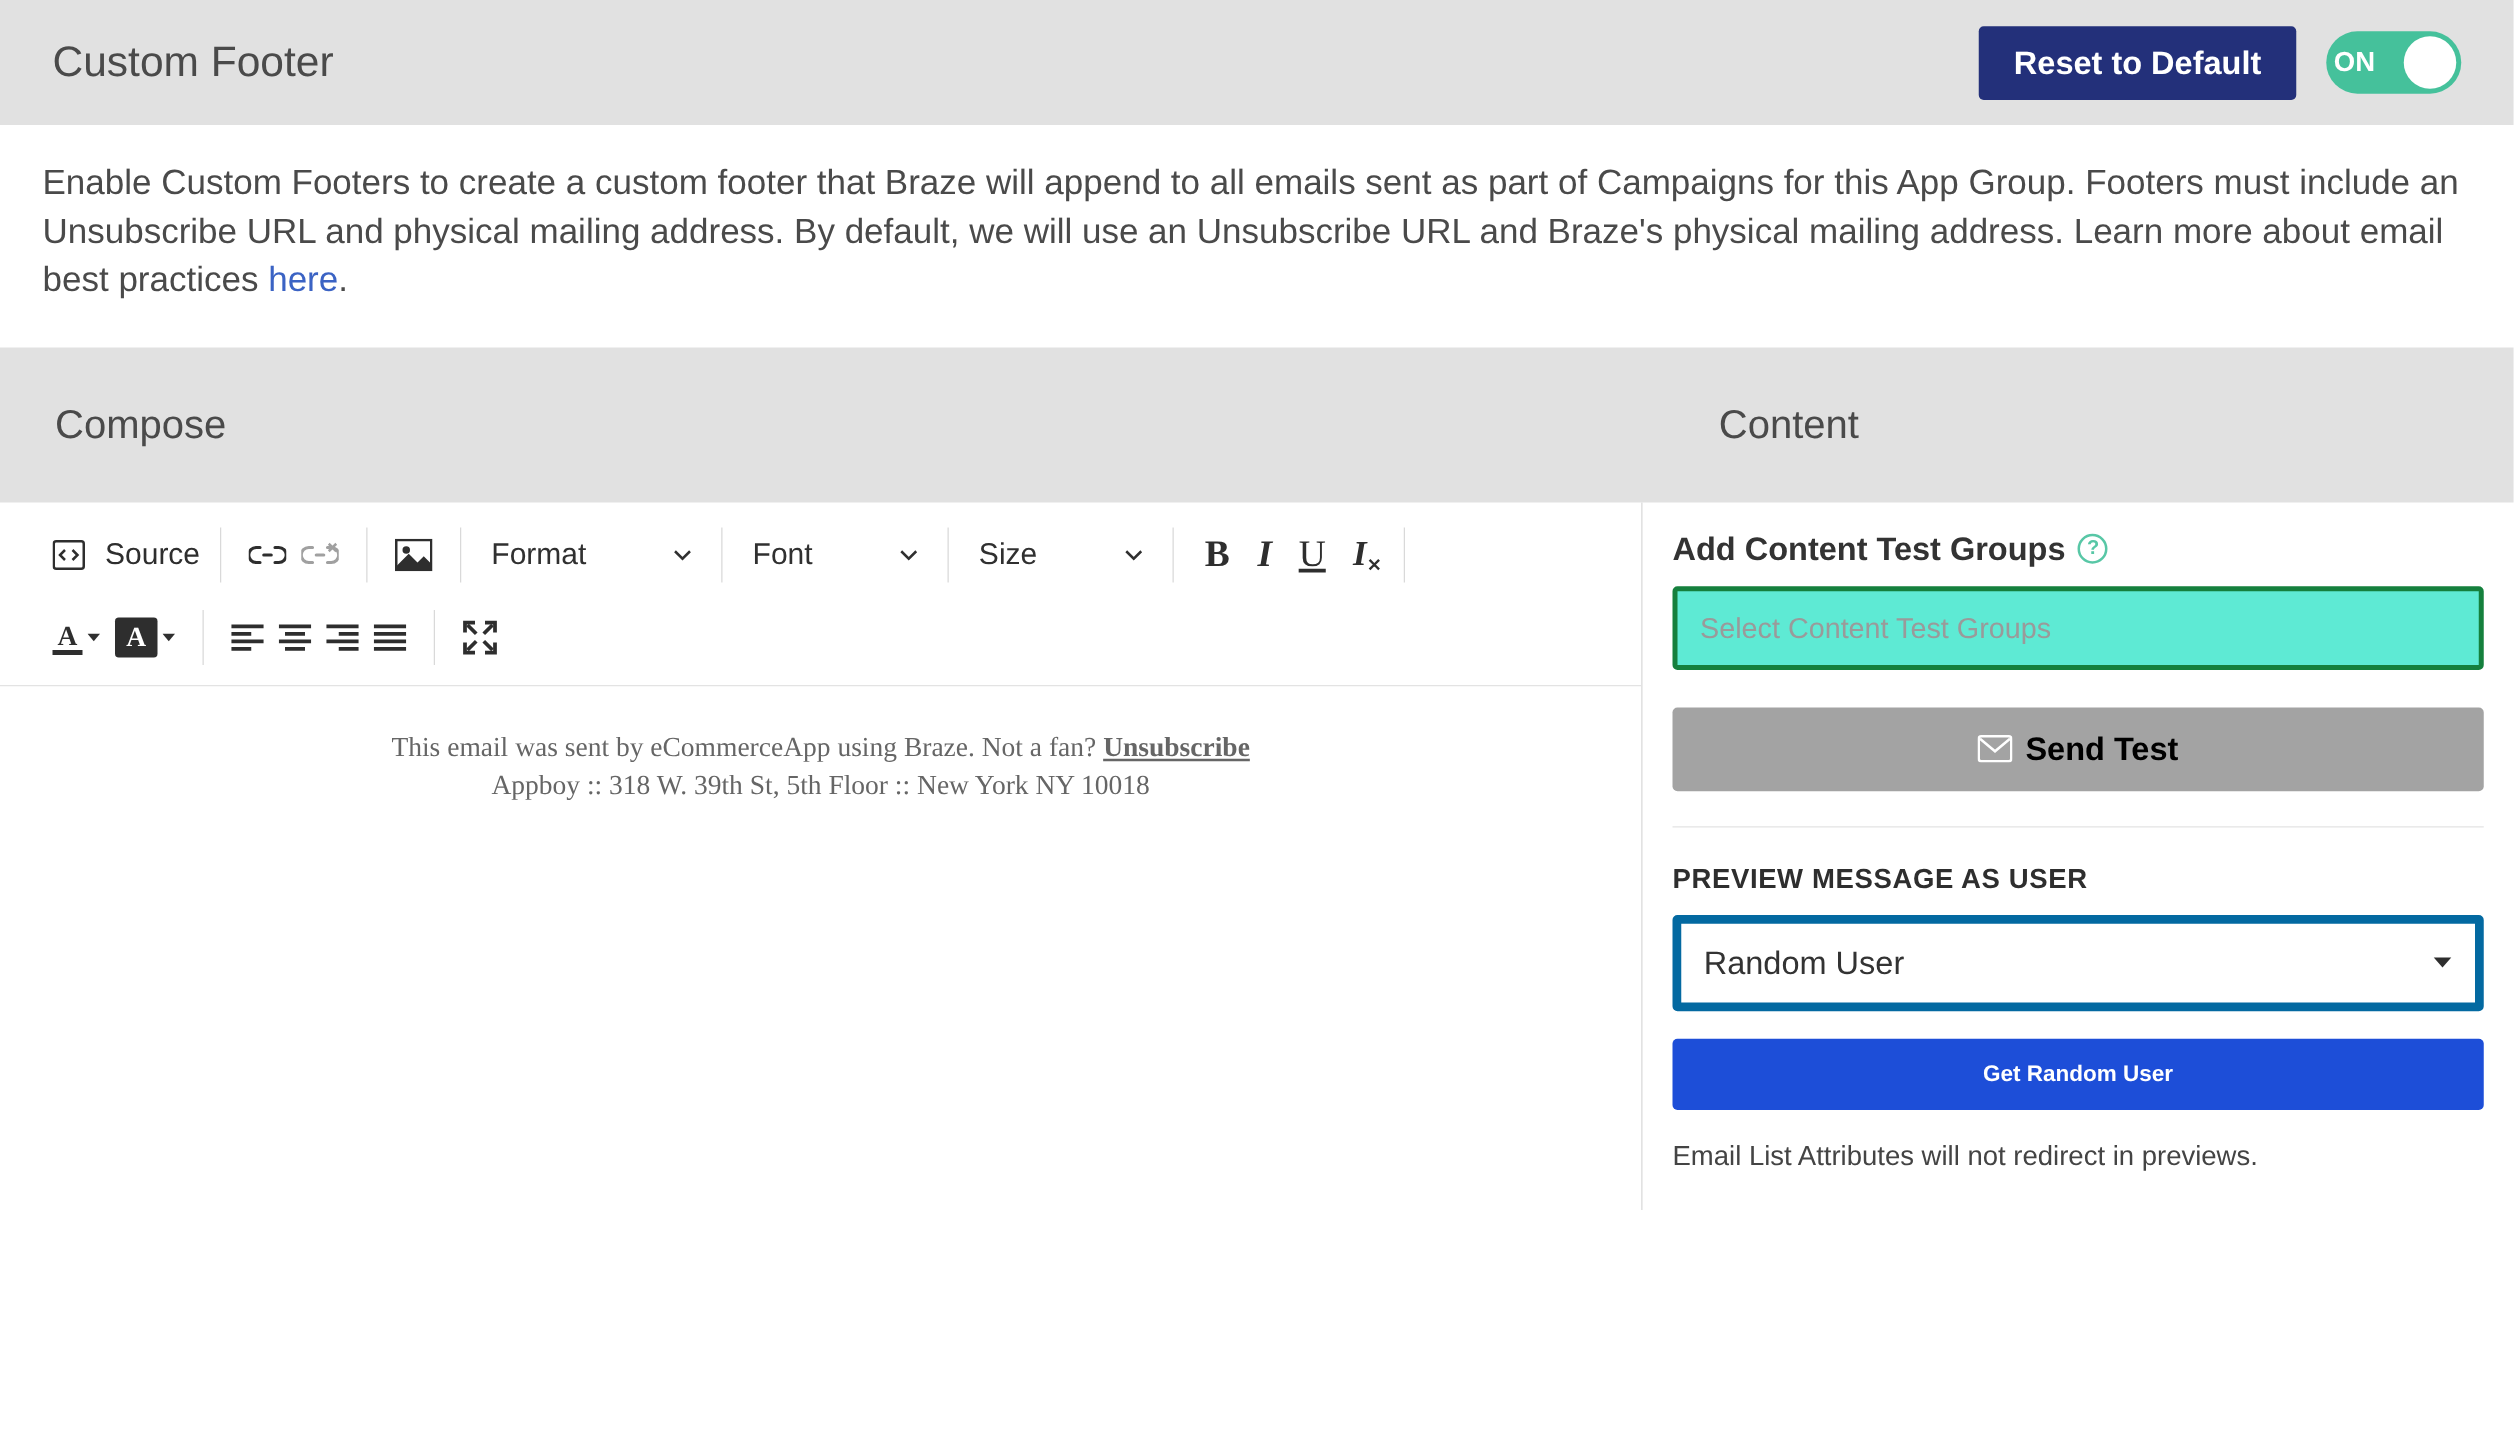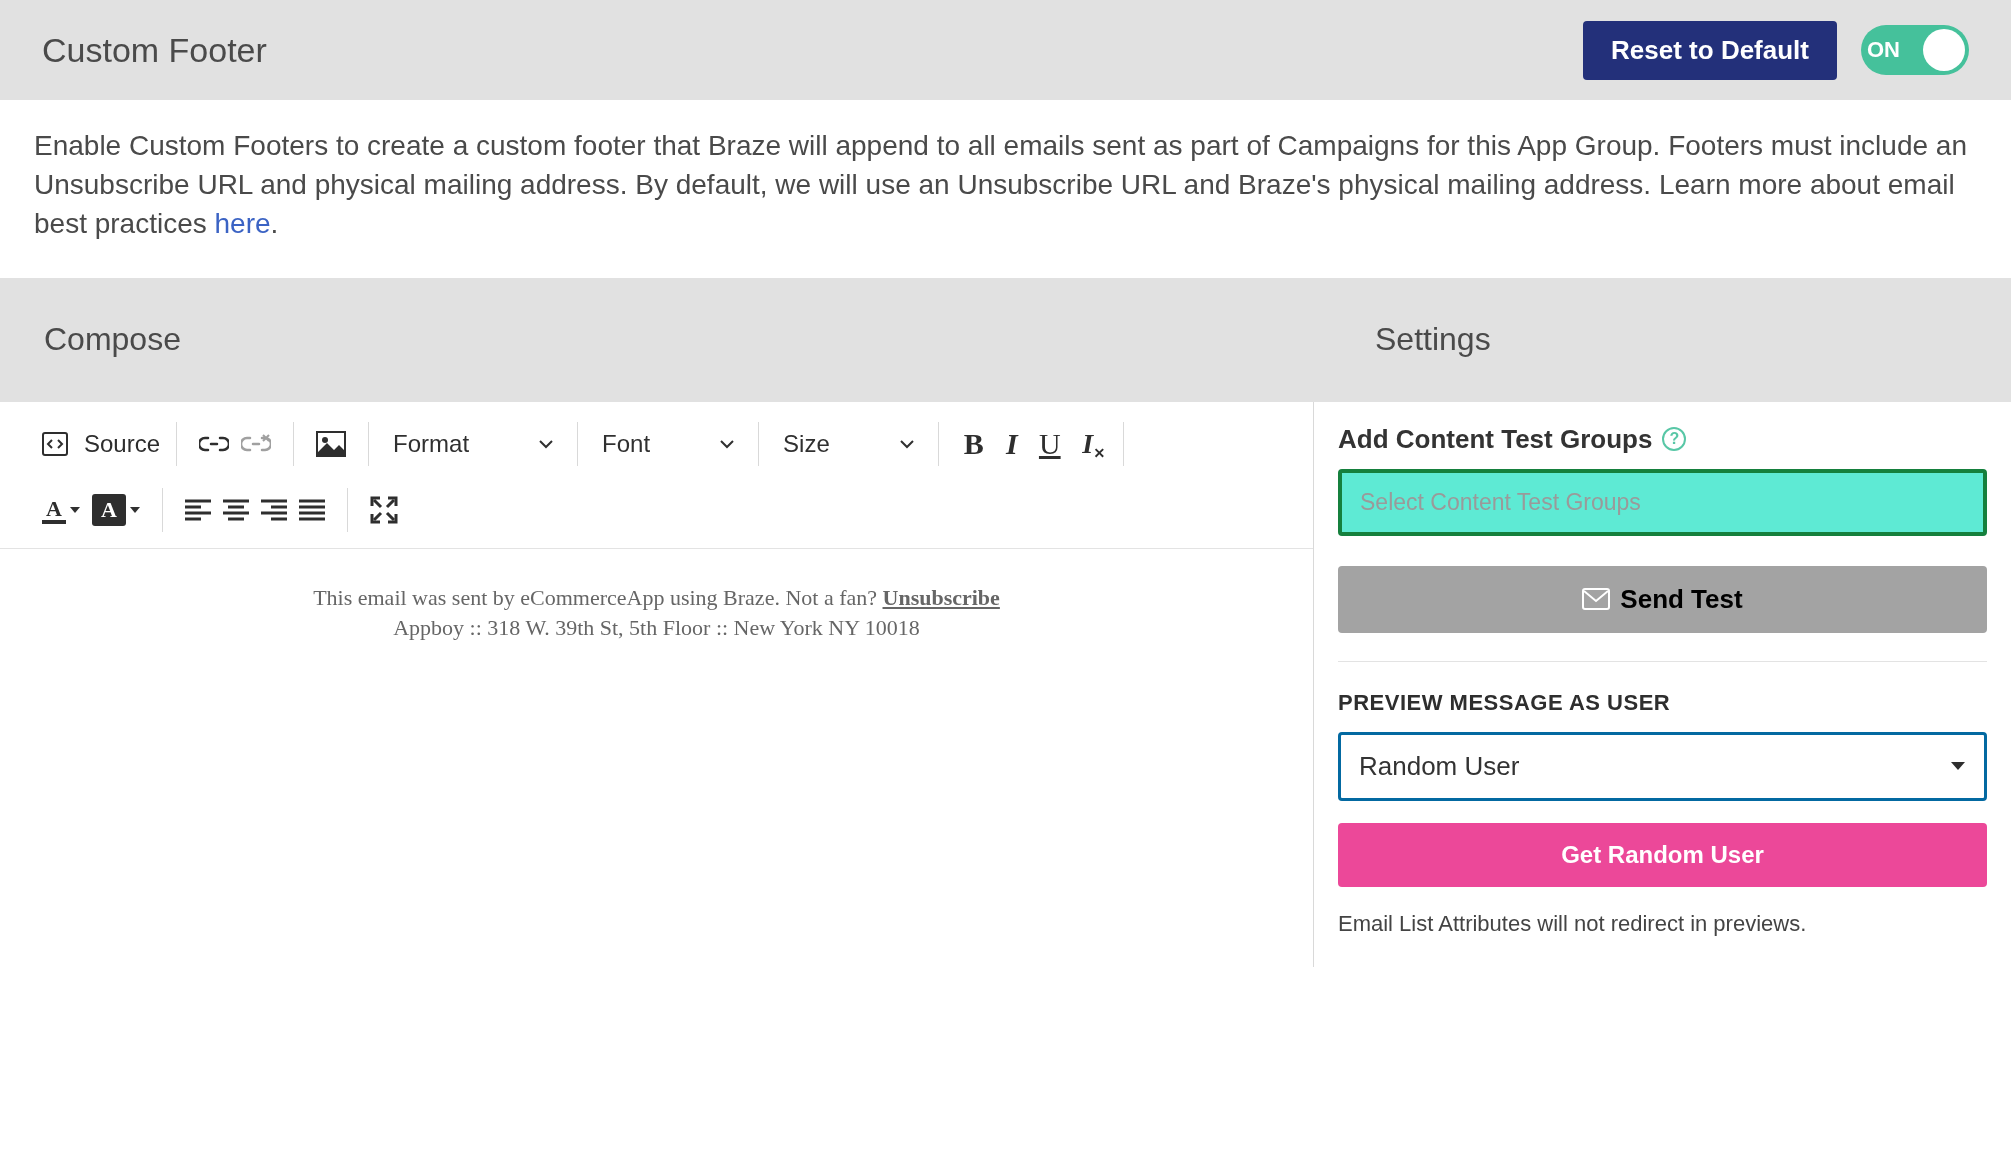--- a/index.html
+++ b/index.html
@@ -138,34 +138,34 @@
     border: none;
     font-size: 26px;
     font-weight: 600;
     padding: 18px 0;
     border-radius: 4px;
     display: flex; align-items: center; justify-content: center; gap: 10px;
     cursor: pointer;
   }
   .btn-dark-full {
     width: 100%;
-    background: #ec4899;
+    background: #1d4ed8;
     color: #fff;
     border: none;
-    font-size: 24px;
+    font-size: 18px;
     font-weight: 600;
     padding: 18px 17px;
     border-radius: 4px;
     cursor: pointer;
   }
   .divider { height:1px; background:#e3e3e3; margin: 28px 0; }
   .preview-heading { font-size: 22px; font-weight: 700; letter-spacing: 0.5px; color:#2e2e2e; margin-bottom: 16px;}
   .select-box {
     width: 100%;
-    border: 3px solid #0369a1;
+    border: 7px solid #0369a1;
     border-radius: 4px;
     padding: 16px 18px;
     font-size: 26px;
     color: #333;
     display: flex; justify-content: space-between; align-items:center;
     cursor: pointer;
     margin-bottom: 22px;
   }
   .note { font-size: 22px; color: #444; margin-top: 24px; }
 </style>
@@ -185,21 +185,21 @@
 
 <div class="description">
   <span>Enable Custom Footers to create a custom footer that Braze will append to all emails sent as part of Campaigns for this App Group. Footers must include an Unsubscribe URL and physical mailing address. By default, we will use an Unsubscribe URL and Braze's physical mailing address. Learn more about email best practices </span><a href="#">here</a><span>.</span>
 </div>
 
 <div class="section-bar">
   <div class="left">
       <div class="section-title">Compose</div>
     </div>
   <div class="right">
-      <div class="section-title">Settings</div>
+      <div class="section-title">Content</div>
     </div>
 </div>
 
 <div class="main-split">
 
   <div class="editor-pane">
     <div class="toolbar">
 
       <div class="toolbar-row">
         <div class="tb-group">

